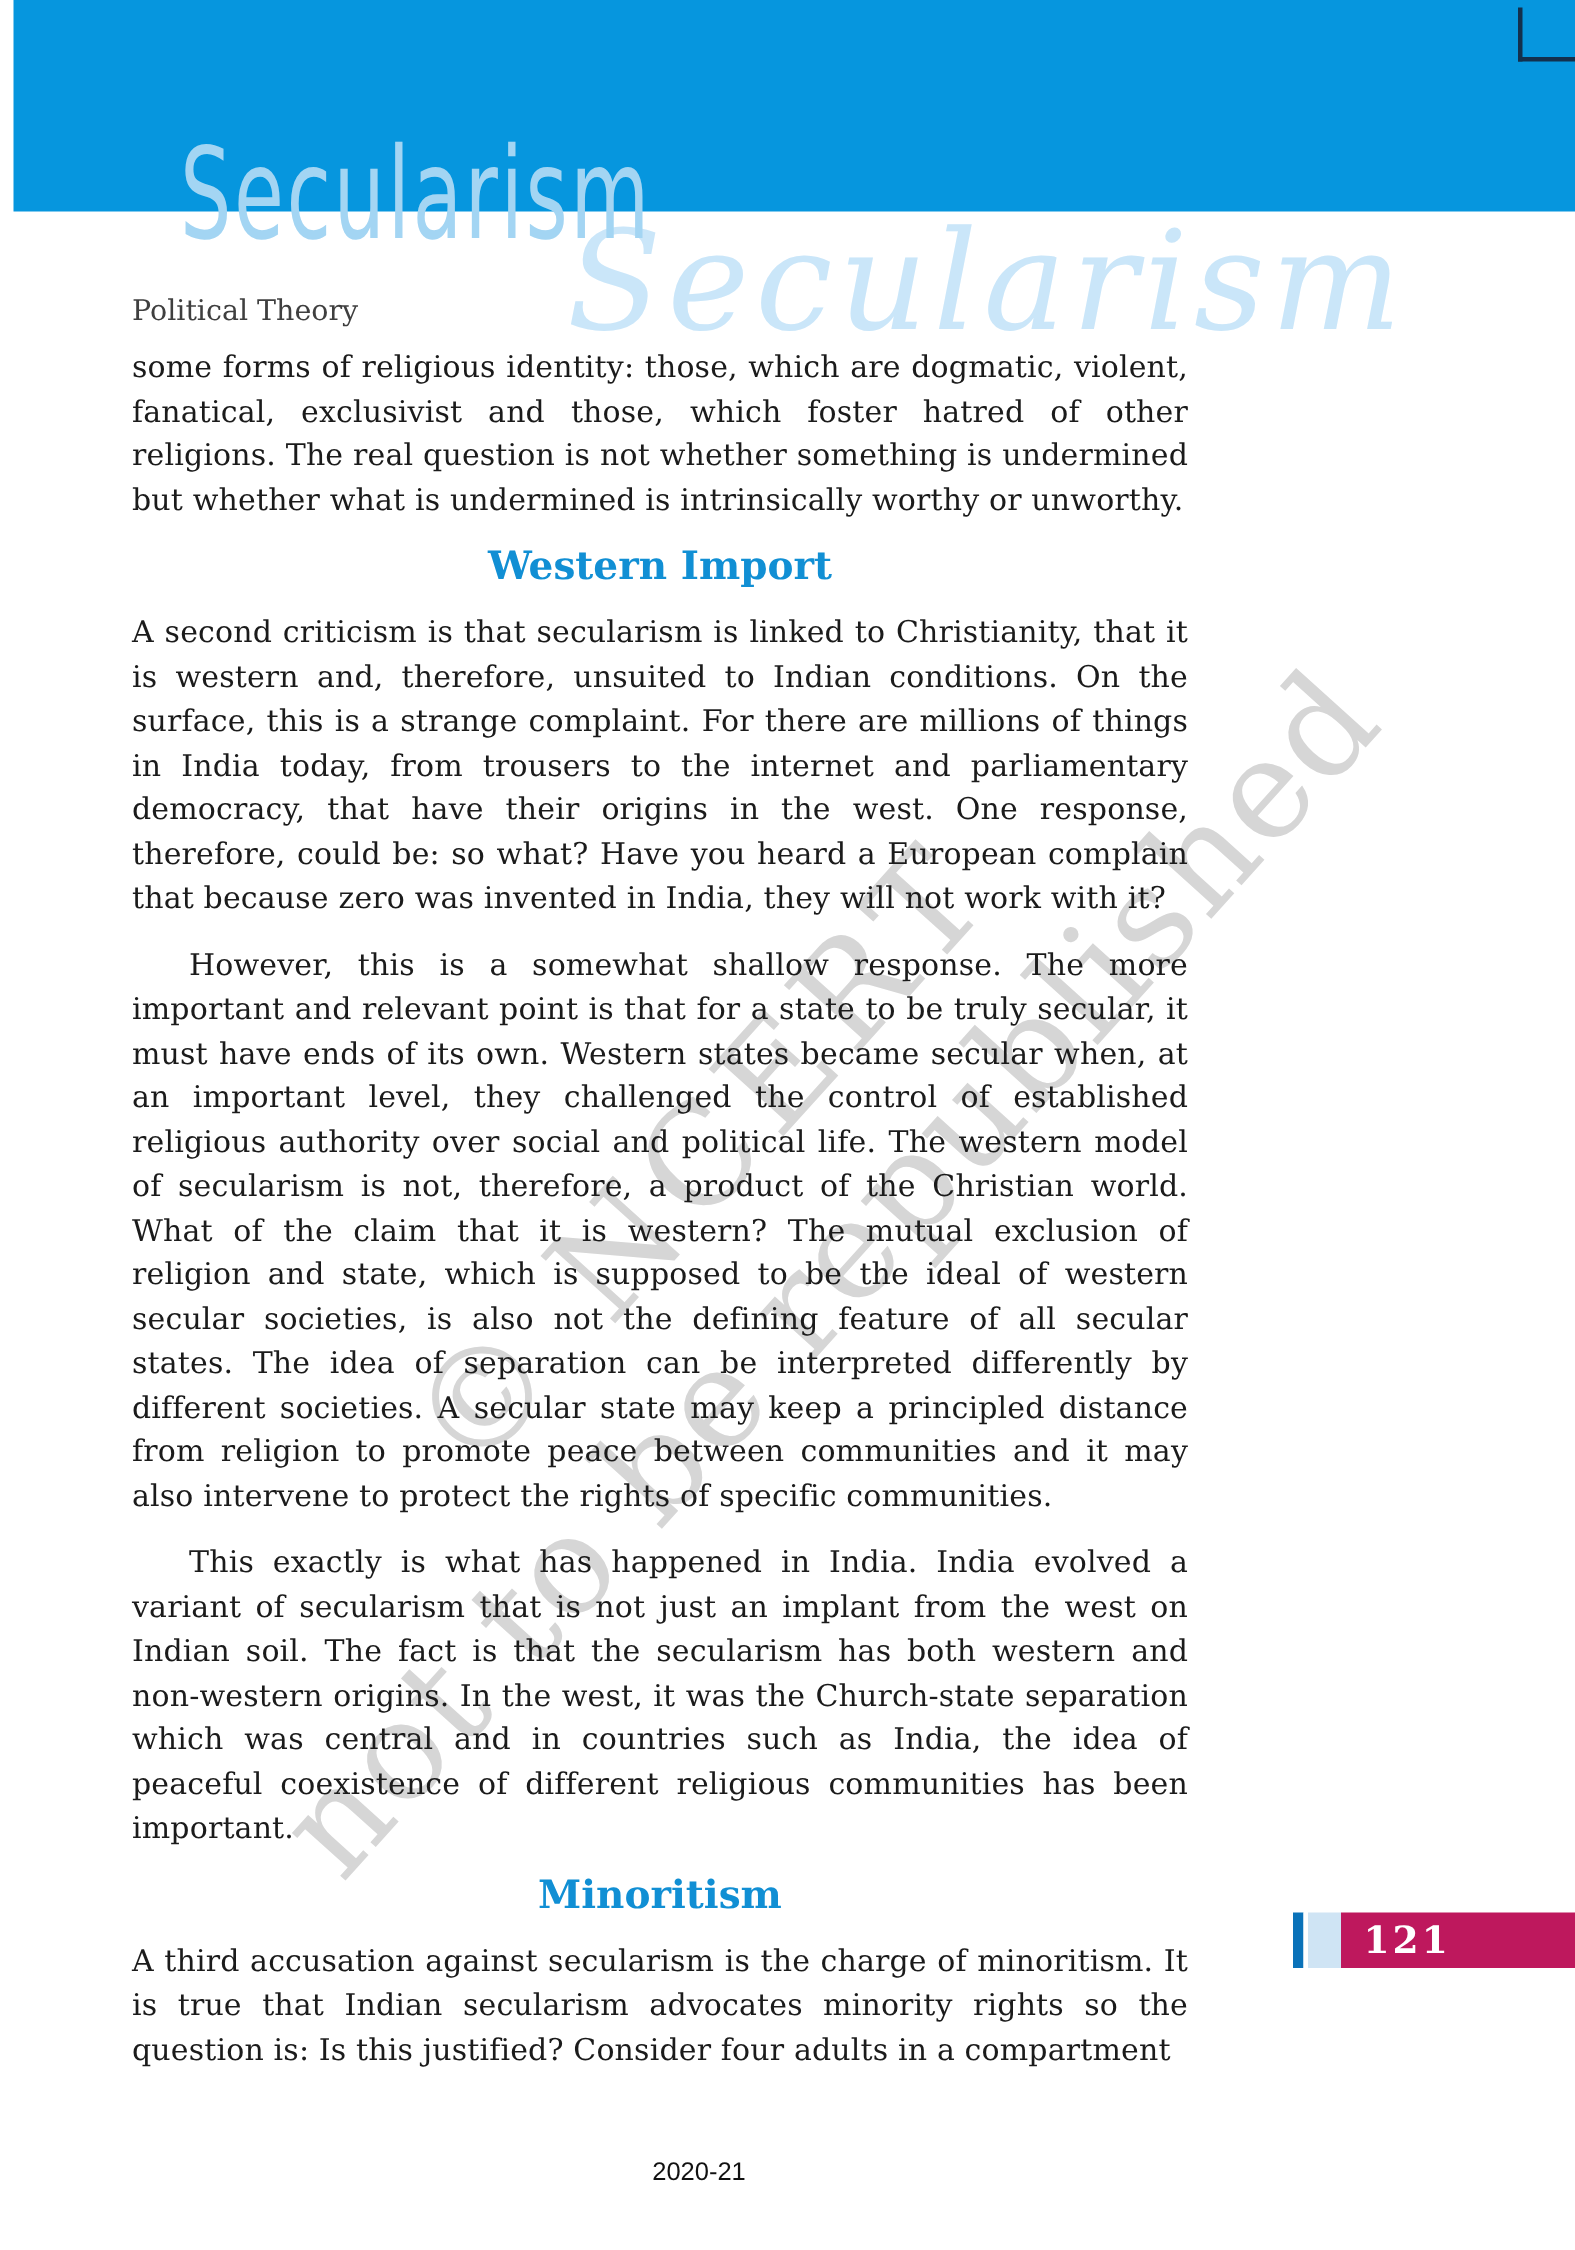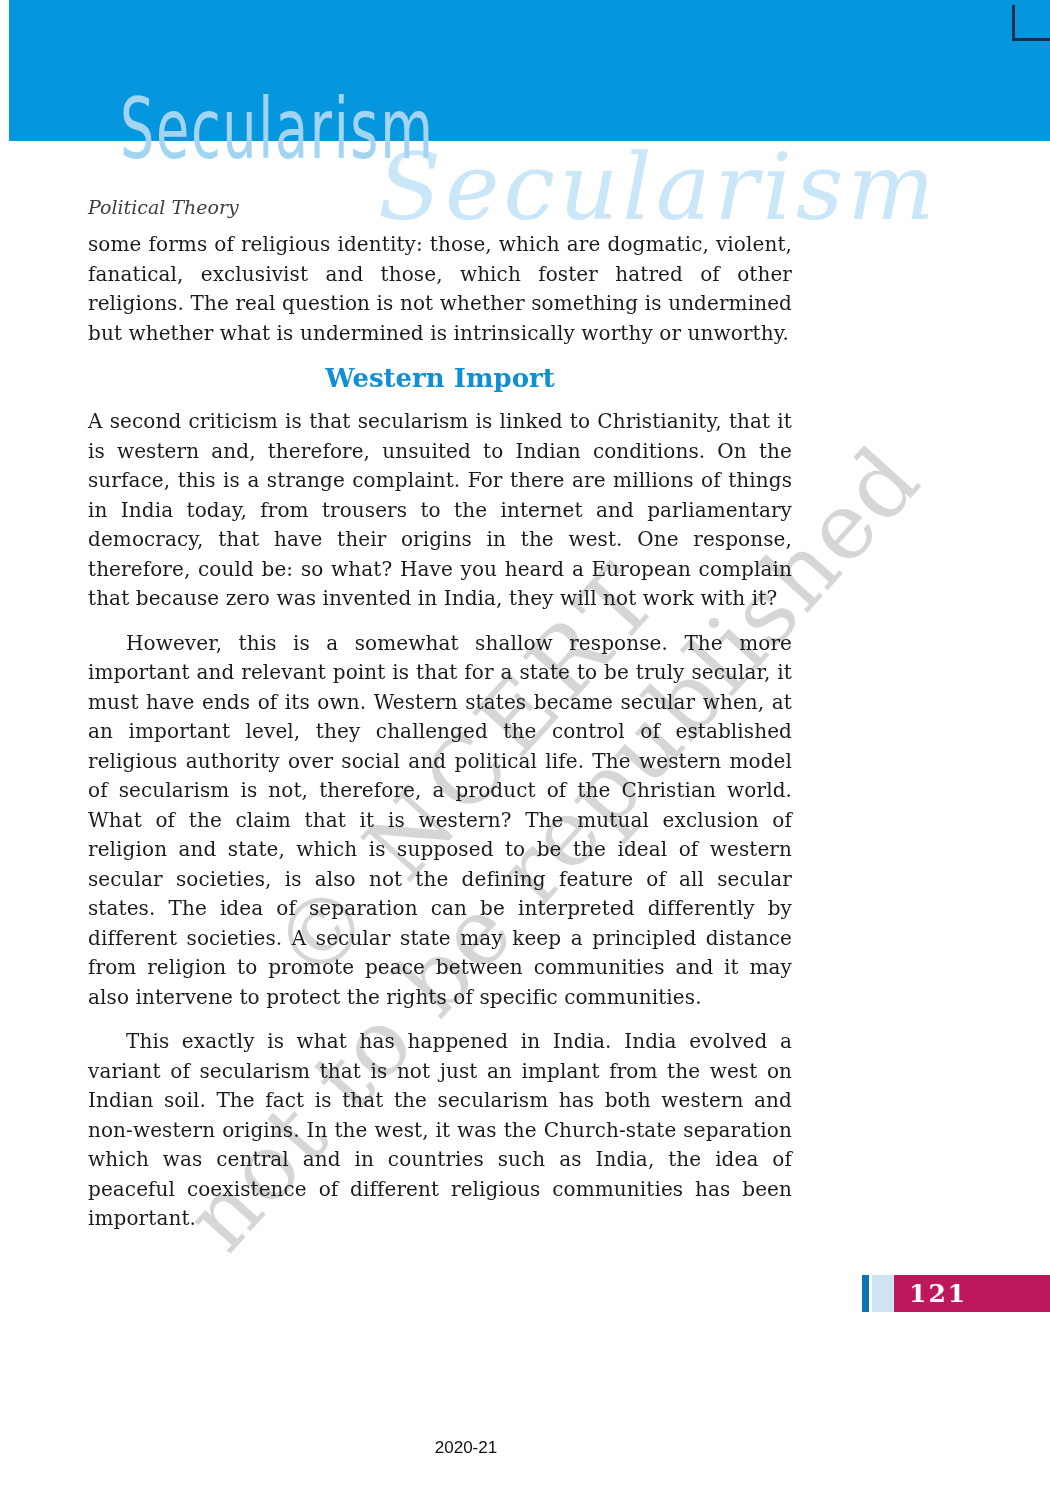--- a/index.html
+++ b/index.html
@@ -67,21 +67,20 @@
     z-index: 0;
     white-space: nowrap;
   }
 
   
   .book-subtitle {
     position: absolute;
     left: 88px;
     top: 196px;
     font-family: "DejaVu Serif", serif;
-    font-style: italic;
     font-size: 19px;
     color: #3f3f3f;
     z-index: 2;
   }
 
   
   .copyright-watermark {
     position: absolute;
     left: -90px;
     top: 610px;
@@ -189,21 +188,23 @@
   <p>some forms of religious identity: those, which are dogmatic, violent, fanatical, exclusivist and those, which foster hatred of other religions. The real question is not whether something is undermined but whether what is undermined is intrinsically worthy or unworthy.</p>
 
   <h2 class="section-heading">Western Import</h2>
 
   <p>A second criticism is that secularism is linked to Christianity, that it is western and, therefore, unsuited to Indian conditions. On the surface, this is a strange complaint. For there are millions of things in India today, from trousers to the internet and parliamentary democracy, that have their origins in the west. One response, therefore, could be: so what? Have you heard a European complain that because zero was invented in India, they will not work with it?</p>
 
   <p class="indent">However, this is a somewhat shallow response. The more important and relevant point is that for a state to be truly secular, it must have ends of its own. Western states became secular when, at an important level, they challenged the control of established religious authority over social and political life. The western model of secularism is not, therefore, a product of the Christian world. What of the claim that it is western? The mutual exclusion of religion and state, which is supposed to be the ideal of western secular societies, is also not the defining feature of all secular states. The idea of separation can be interpreted differently by different societies. A secular state may keep a principled distance from religion to promote peace between communities and it may also intervene to protect the rights of specific communities.</p>
 
   <p class="indent">This exactly is what has happened in India. India evolved a variant of secularism that is not just an implant from the west on Indian soil. The fact is that the secularism has both western and non-western origins. In the west, it was the Church-state separation which was central and in countries such as India, the idea of peaceful coexistence of different religious communities has been important.</p>
 
-
+  <h2 class="section-heading">Minoritism</h2>
+
+  <p>A third accusation against secularism is the charge of minoritism. It is true that Indian secularism advocates minority rights so the question is: Is this justified? Consider four adults in a compartment</p>
 </main>
 
 <div class="page-badge">
   <div class="badge-bar"></div>
   <div class="badge-space"></div>
   <div class="badge-light"></div>
   <div class="badge-main">121</div>
 </div>
 
 <div class="footer-year">2020-21</div>

